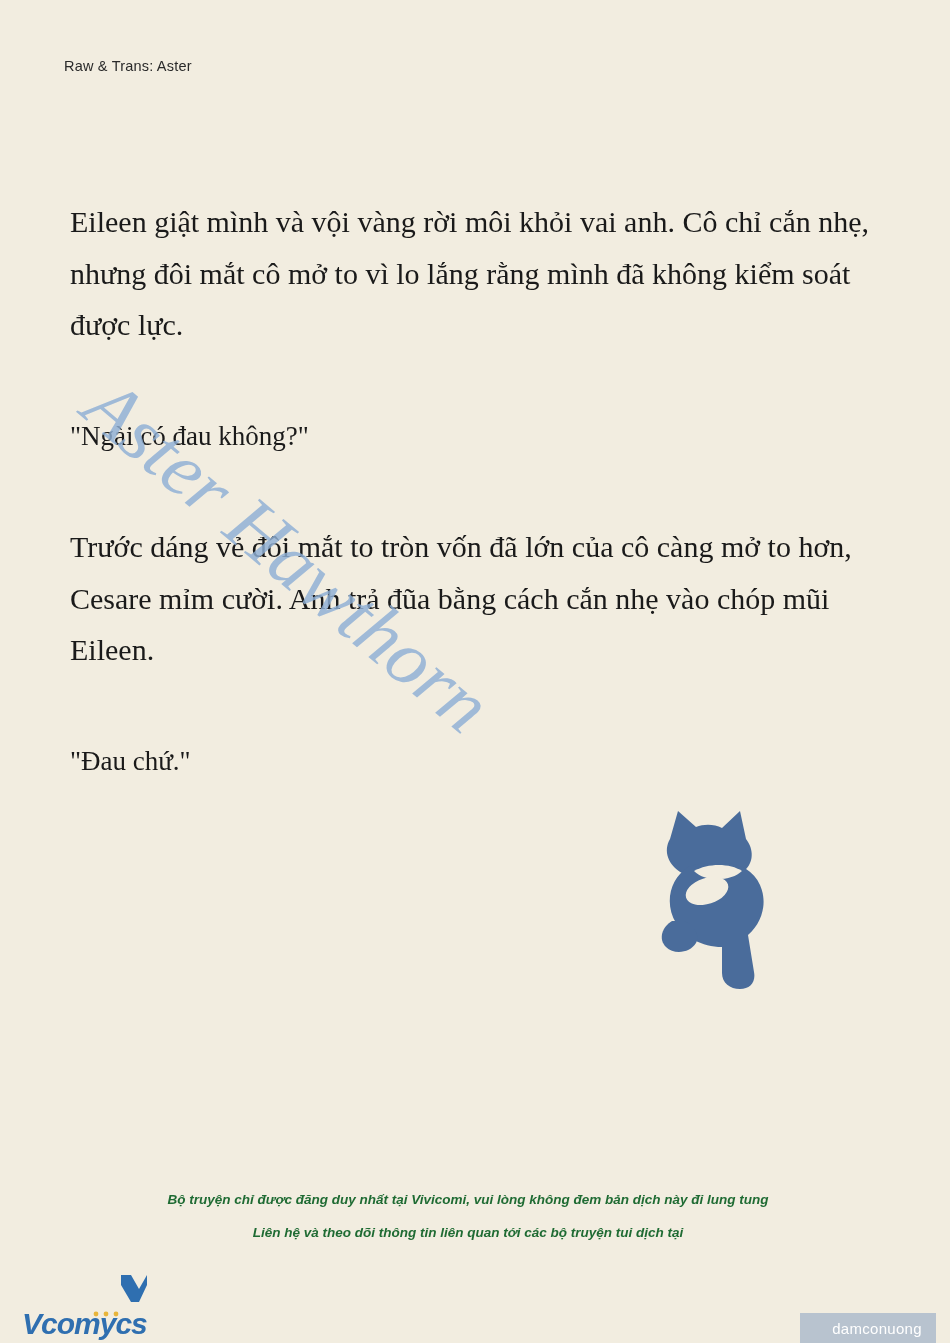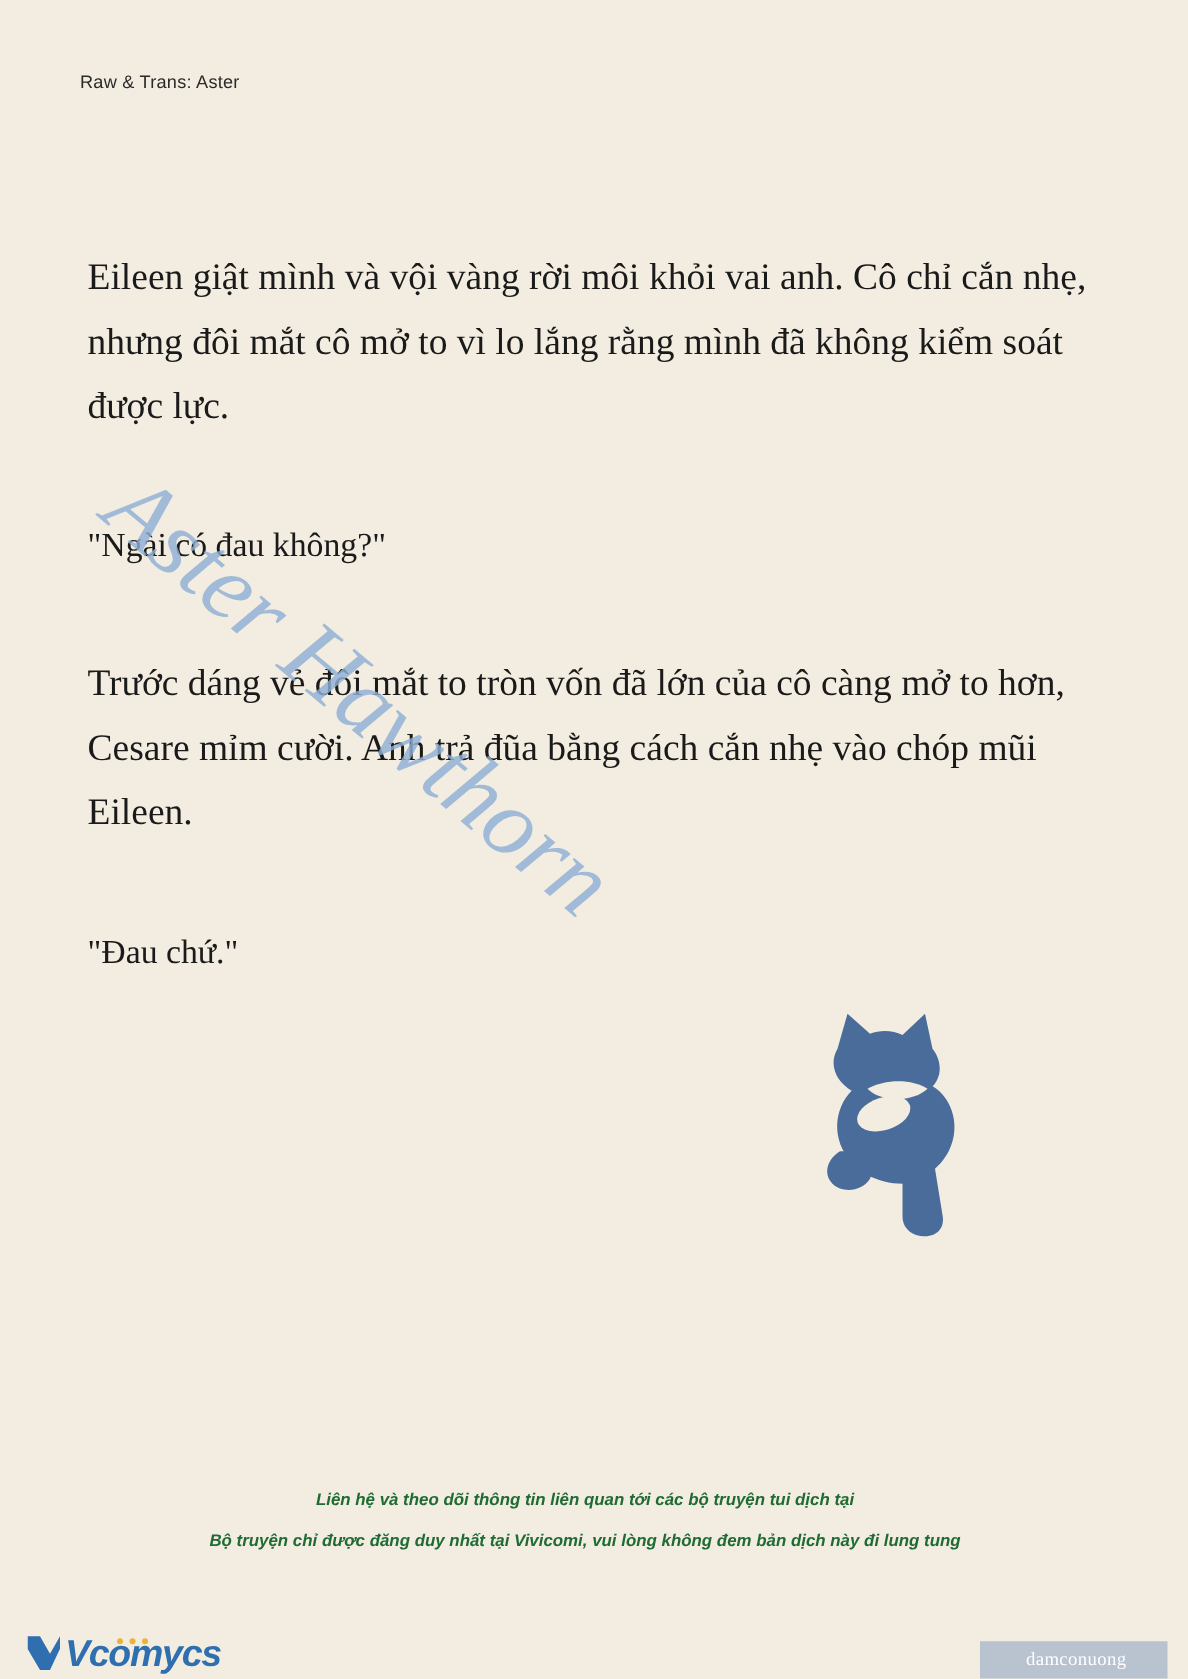--- a/index.html
+++ b/index.html
@@ -111,20 +111,21 @@
     height: 48px;
     background: #f2ede0;
   }
   .brand-logo {
     position: absolute;
     left: 22px;
     bottom: 6px;
     display: flex;
     align-items: flex-end;
     gap: 4px;
+    flex-direction: column;
   }
   .brand-logo .chev {
     position: relative;
     width: 26px;
     height: 30px;
   }
   .brand-text {
     font-family: "Liberation Sans", sans-serif;
     font-size: 30px;
     font-weight: bold;
@@ -137,27 +138,27 @@
   }
   .brand-dots {
     position: absolute;
     left: 70px;
     bottom: 22px;
     width: 40px;
     height: 10px;
   }
   .site-tag {
     position: absolute;
-    right: 16px;
+    right: 0;
     bottom: 0;
     height: 30px;
     min-width: 150px;
     background: #b8c3cf;
     color: #ffffff;
-    font-family: Liberation Serif, serif;
+    font-family: Liberation Sans, sans-serif;
     font-size: 15px;
     display: flex;
     align-items: center;
     justify-content: center;
     padding: 0 18px 0 22px;
     box-sizing: border-box;
     letter-spacing: 0.3px;
   }
 </style>
 </head>
@@ -188,22 +189,22 @@
       </g>
 
       <g fill="#f2ede0">
         <path d="M44 66 C58 58 80 58 92 66 C82 76 56 78 44 66 Z"></path>
         <ellipse cx="57" cy="86" rx="22" ry="13" transform="rotate(-18 57 86)"></ellipse>
       </g>
     </svg>
   </div>
 
   <div class="footer-notes">
+    <div>Bộ truyện chỉ được đăng duy nhất tại Vivicomi, vui lòng không đem bản dịch này đi lung tung</div>
     <div>Liên hệ và theo dõi thông tin liên quan tới các bộ truyện tui dịch tại</div>
-    <div>Bộ truyện chỉ được đăng duy nhất tại Vivicomi, vui lòng không đem bản dịch này đi lung tung</div>
   </div>
 
   <div class="bottom-bar">
     <div class="brand-logo">
       <span class="chev">
         <svg width="26" height="30" viewBox="0 0 26 30" xmlns="http://www.w3.org/2000/svg">
           <polygon points="0,2 10,2 18,16 26,2 26,12 18,29 10,29 0,12" fill="#2f6fb0"></polygon>
         </svg>
       </span>
       <span class="brand-text">Vcomycs</span>

